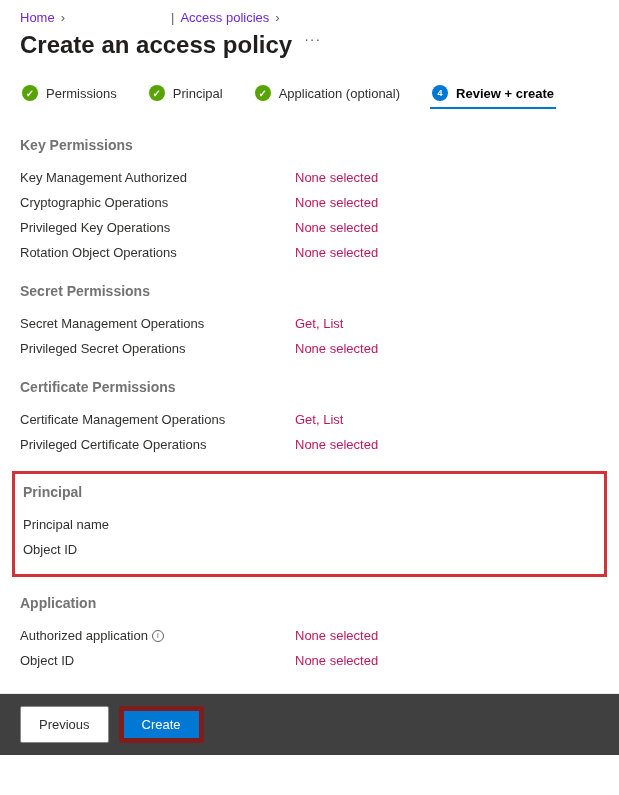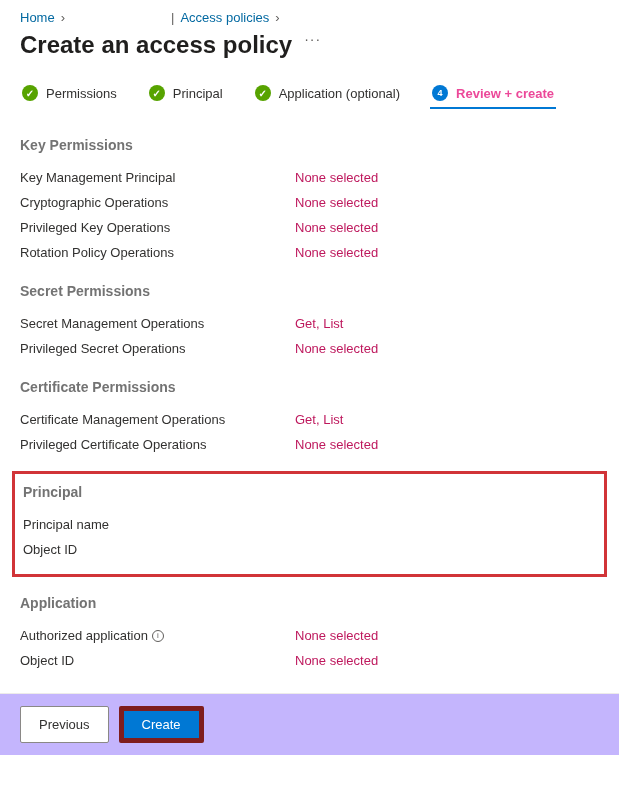--- a/index.html
+++ b/index.html
@@ -5,44 +5,44 @@
     * { box-sizing: border-box; margin: 0; padding: 0; }
     body {
       font-family: "Segoe UI", -apple-system, sans-serif;
       font-size: 13px;
       color: #323130;
       background: #fff;
       width: 619px;
       padding: 10px 20px 0 20px;
     }
     .breadcrumb { display: flex; align-items: center; gap: 6px; font-size: 13px; margin-bottom: 6px; }
-    .breadcrumb a { color: #0369a1; text-decoration: none; cursor: pointer; }
+    .breadcrumb a { color: #6d28d9; text-decoration: none; cursor: pointer; }
     .breadcrumb .sep { color: #605e5c; }
     .breadcrumb .divider { color: #605e5c; margin-left: 100px; }
     h1 { font-size: 24px; font-weight: 600; color: #201f1e; margin-bottom: 20px; display: flex; align-items: flex-start; gap: 12px; }
     .ellipsis { color: #605e5c; font-size: 14px; font-weight: 400; letter-spacing: 1px; cursor: pointer; }
 
     .tabs { display: flex; gap: 28px; border-bottom: none; margin-bottom: 28px; }
     .tab { display: flex; align-items: center; gap: 8px; padding: 6px 2px 8px 2px; cursor: pointer; position: relative; }
     .tab.active::after { content: ""; position: absolute; left: 0; right: 0; bottom: 0; height: 2px; background: #0078d4; }
     .tab-icon { width: 16px; height: 16px; border-radius: 50%; display: inline-flex; align-items: center; justify-content: center; color: #fff; font-size: 10px; font-weight: bold; }
     .tab-icon.done { background: #57a300; }
     .tab-icon.current { background: #0078d4; font-size: 9px; }
     .tab-label { color: #323130; }
-    .tab.active .tab-label { color: #ec4899; font-weight: 600; }
+    .tab.active .tab-label { color: #000000; font-weight: 600; }
 
     .section-title { font-size: 14px; font-weight: 700; color: #737373; margin: 18px 0 12px 0; }
     .row { display: flex; align-items: center; padding: 5px 0; }
     .row-label { flex: 0 0 275px; color: #323130; display: flex; align-items: center; gap: 4px; }
     .row-value { color: #be185d; }
     .info-icon { width: 12px; height: 12px; border: 1px solid #605e5c; border-radius: 50%; display: inline-flex; align-items: center; justify-content: center; font-size: 8px; font-style: normal; color: #605e5c; cursor: pointer; }
 
     .highlight-box { border: 3px solid #d13438; padding: 4px 8px 12px 8px; margin: 14px 0 10px -8px; margin-right: -8px; }
 
-    .footer { border-top: 1px solid #edebe9; margin: 20px -20px 0 -20px; padding: 12px 20px; display: flex; gap: 10px; background:#c4b5fd; }
+    .footer { border-top: 1px solid #edebe9; margin: 20px -20px 0 -20px; padding: 12px 20px; display: flex; gap: 10px; background:#404040; }
     .btn { font-family: inherit; font-size: 13px; padding: 6px 18px; border-radius: 2px; cursor: pointer; }
     .btn-secondary { background: #fff; border: 1px solid #8a8886; color: #323130; }
     .btn-primary { background: #0078d4; border: 5px solid #7f1d1d; color: #fff; }
   </style>
 </head>
 <body>
 
 <nav class="breadcrumb">
   <a>Home</a>
   <span class="sep">›</span>
@@ -70,33 +70,33 @@
     <span class="tab-label">Application (optional)</span>
   </div>
   <div class="tab active">
     <span class="tab-icon current">4</span>
     <span class="tab-label">Review + create</span>
   </div>
 </div>
 
 <div class="section-title">Key Permissions</div>
 <div class="row">
-  <div class="row-label">Key Management Principal</div>
+  <div class="row-label">Key Management Authorized</div>
   <div class="row-value">None selected</div>
 </div>
 <div class="row">
   <div class="row-label">Cryptographic Operations</div>
   <div class="row-value">None selected</div>
 </div>
 <div class="row">
   <div class="row-label">Privileged Key Operations</div>
   <div class="row-value">None selected</div>
 </div>
 <div class="row">
-  <div class="row-label">Rotation Policy Operations</div>
+  <div class="row-label">Rotation Object Operations</div>
   <div class="row-value">None selected</div>
 </div>
 
 <div class="section-title">Secret Permissions</div>
 <div class="row">
   <div class="row-label">Secret Management Operations</div>
   <div class="row-value">Get, List</div>
 </div>
 <div class="row">
   <div class="row-label">Privileged Secret Operations</div>

